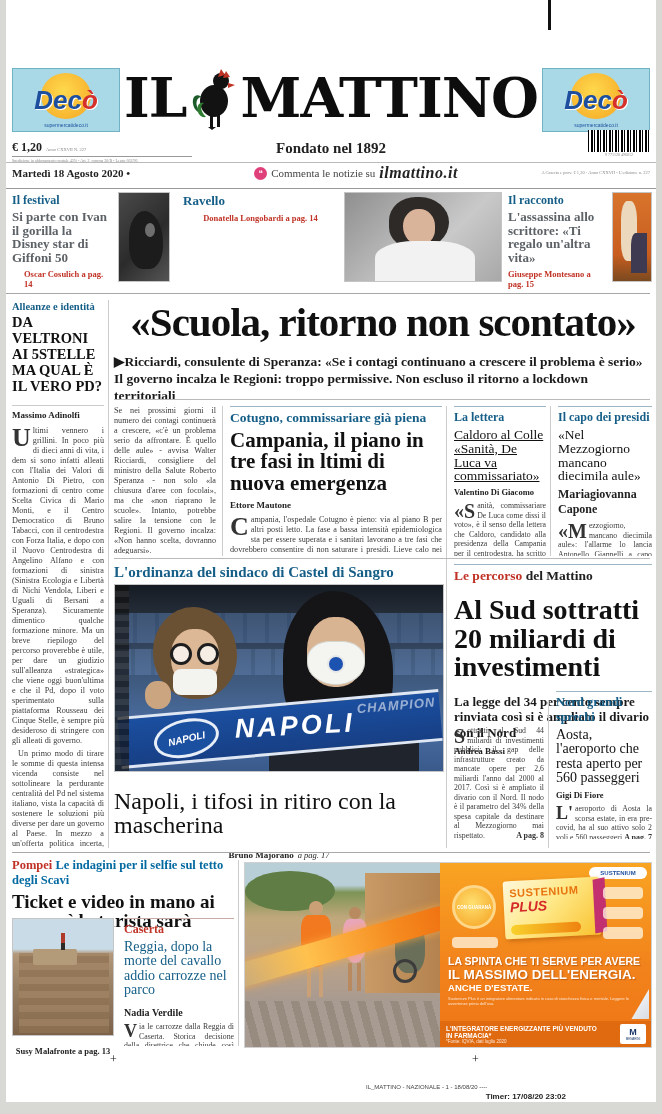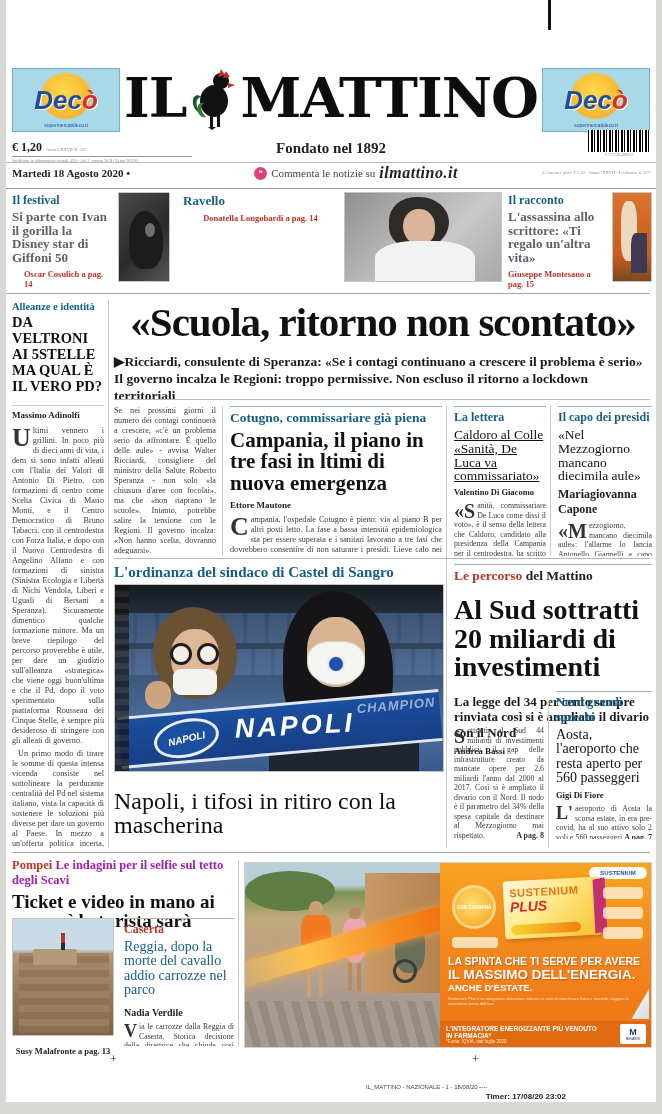--- a/index.html
+++ b/index.html
@@ -208,20 +208,24 @@
       <div class="abs" style="left:34px;top:5px;width:66px;height:38px;border-radius:50%;background:#1b4fa0;border:3px solid #e8eef8;display:flex;align-items:center;justify-content:center;transform:rotate(-8deg);">
         <span class="scarf-word" style="font-size:10px;">NAPOLI</span>
       </div>
       <span class="scarf-word abs" style="left:116px;top:6px;font-size:27px;letter-spacing:3px;transform:rotate(2deg);">NAPOLI</span>
       <span class="scarf-word abs" style="right:4px;top:2px;font-size:13px;color:rgba(255,255,255,0.55);letter-spacing:1px;">CHAMPION</span>
     </div>
     <div class="abs" style="left:0;top:0;width:14px;height:188px;background:repeating-linear-gradient(180deg,#111 0 6px,#2a2a2a 6px 12px);opacity:0.7;"></div>
   </div>
   <div class="abs" style="left:108px;top:789px;width:330px;">
     <div class="hl" style="font-size:24px;font-weight:normal;">Napoli, i tifosi in ritiro con la mascherina</div>
+    <div class="center" style="margin-top:6px;">
+      <span class="by">Bruno Majorano</span>
+      <span style="font-size:8.5px;font-style:italic;">a pag. 17</span>
+    </div>
   </div>
 
   <div class="abs" style="left:448px;top:564px;width:198px;">
     <div style="border-top:1px solid #9db6c4;padding-top:3px;font-size:13.5px;font-weight:bold;">
       <span class="red">Le percorso</span><span> del Mattino</span>
     </div>
     <div class="hl" style="font-size:28px;margin-top:12px;">Al Sud sottratti 20 miliardi di investimenti</div>
     <div style="font-size:13px;font-weight:bold;margin-top:12px;line-height:1.2;color:#1a1a1a;">La legge del 34 per cento sempre rinviata così si è ampliato il divario con il Nord</div>
     <div class="by" style="margin-top:6px;">Andrea Bassi</div>
   </div>
@@ -239,21 +243,21 @@
     <div class="body" style="margin-top:4px;font-size:7.8px;">
       <span class="dc" style="font-size:18px;">L'</span><span>aeroporto di Aosta la scorsa estate, in era pre-covid, ha al suo attivo solo 2 voli e 560 passeggeri.</span>
       <span class="pg" style="float:right;">A pag. 7</span>
     </div>
   </div>
 
   <div class="hline" style="left:6px;right:6px;top:852px;background:#a8a8a8;"></div>
 
   <div class="abs" style="left:6px;top:858px;width:222px;">
     <div style="font-size:12.5px;font-weight:bold;">
-      <span class="red">Pompei</span><span style="color:#a21caf;"> Le indagini per il selfie sul tetto degli Scavi</span>
+      <span class="red">Pompei</span><span style="color:#0369a1;"> Le indagini per il selfie sul tetto degli Scavi</span>
     </div>
     <div class="hl" style="font-size:19px;margin-top:4px;">Ticket e video in mano ai pm così la turista sarà rintracciata</div>
   </div>
   <div class="photo" style="left:6px;top:918px;width:102px;height:118px;background:linear-gradient(180deg,#c8dbe6 0%,#c8dbe6 26%,#b3987a 30%,#9a8266 55%,#8a7157 80%,#7a6148 100%);">
     <div class="abs" style="left:6px;top:34px;width:90px;height:80px;background:repeating-linear-gradient(0deg,#8f7253 0 7px,#a08262 7px 14px);opacity:0.8;"></div>
     <div class="abs" style="left:20px;top:30px;width:44px;height:16px;background:#b39a78;border-radius:2px;"></div>
     <div class="abs" style="left:48px;top:14px;width:4px;height:12px;background:#b03a2a;"></div>
     <div class="abs" style="left:48px;top:24px;width:4px;height:7px;background:#2e2a26;"></div>
   </div>
   <div class="abs center" style="left:6px;top:1040px;width:102px;">

